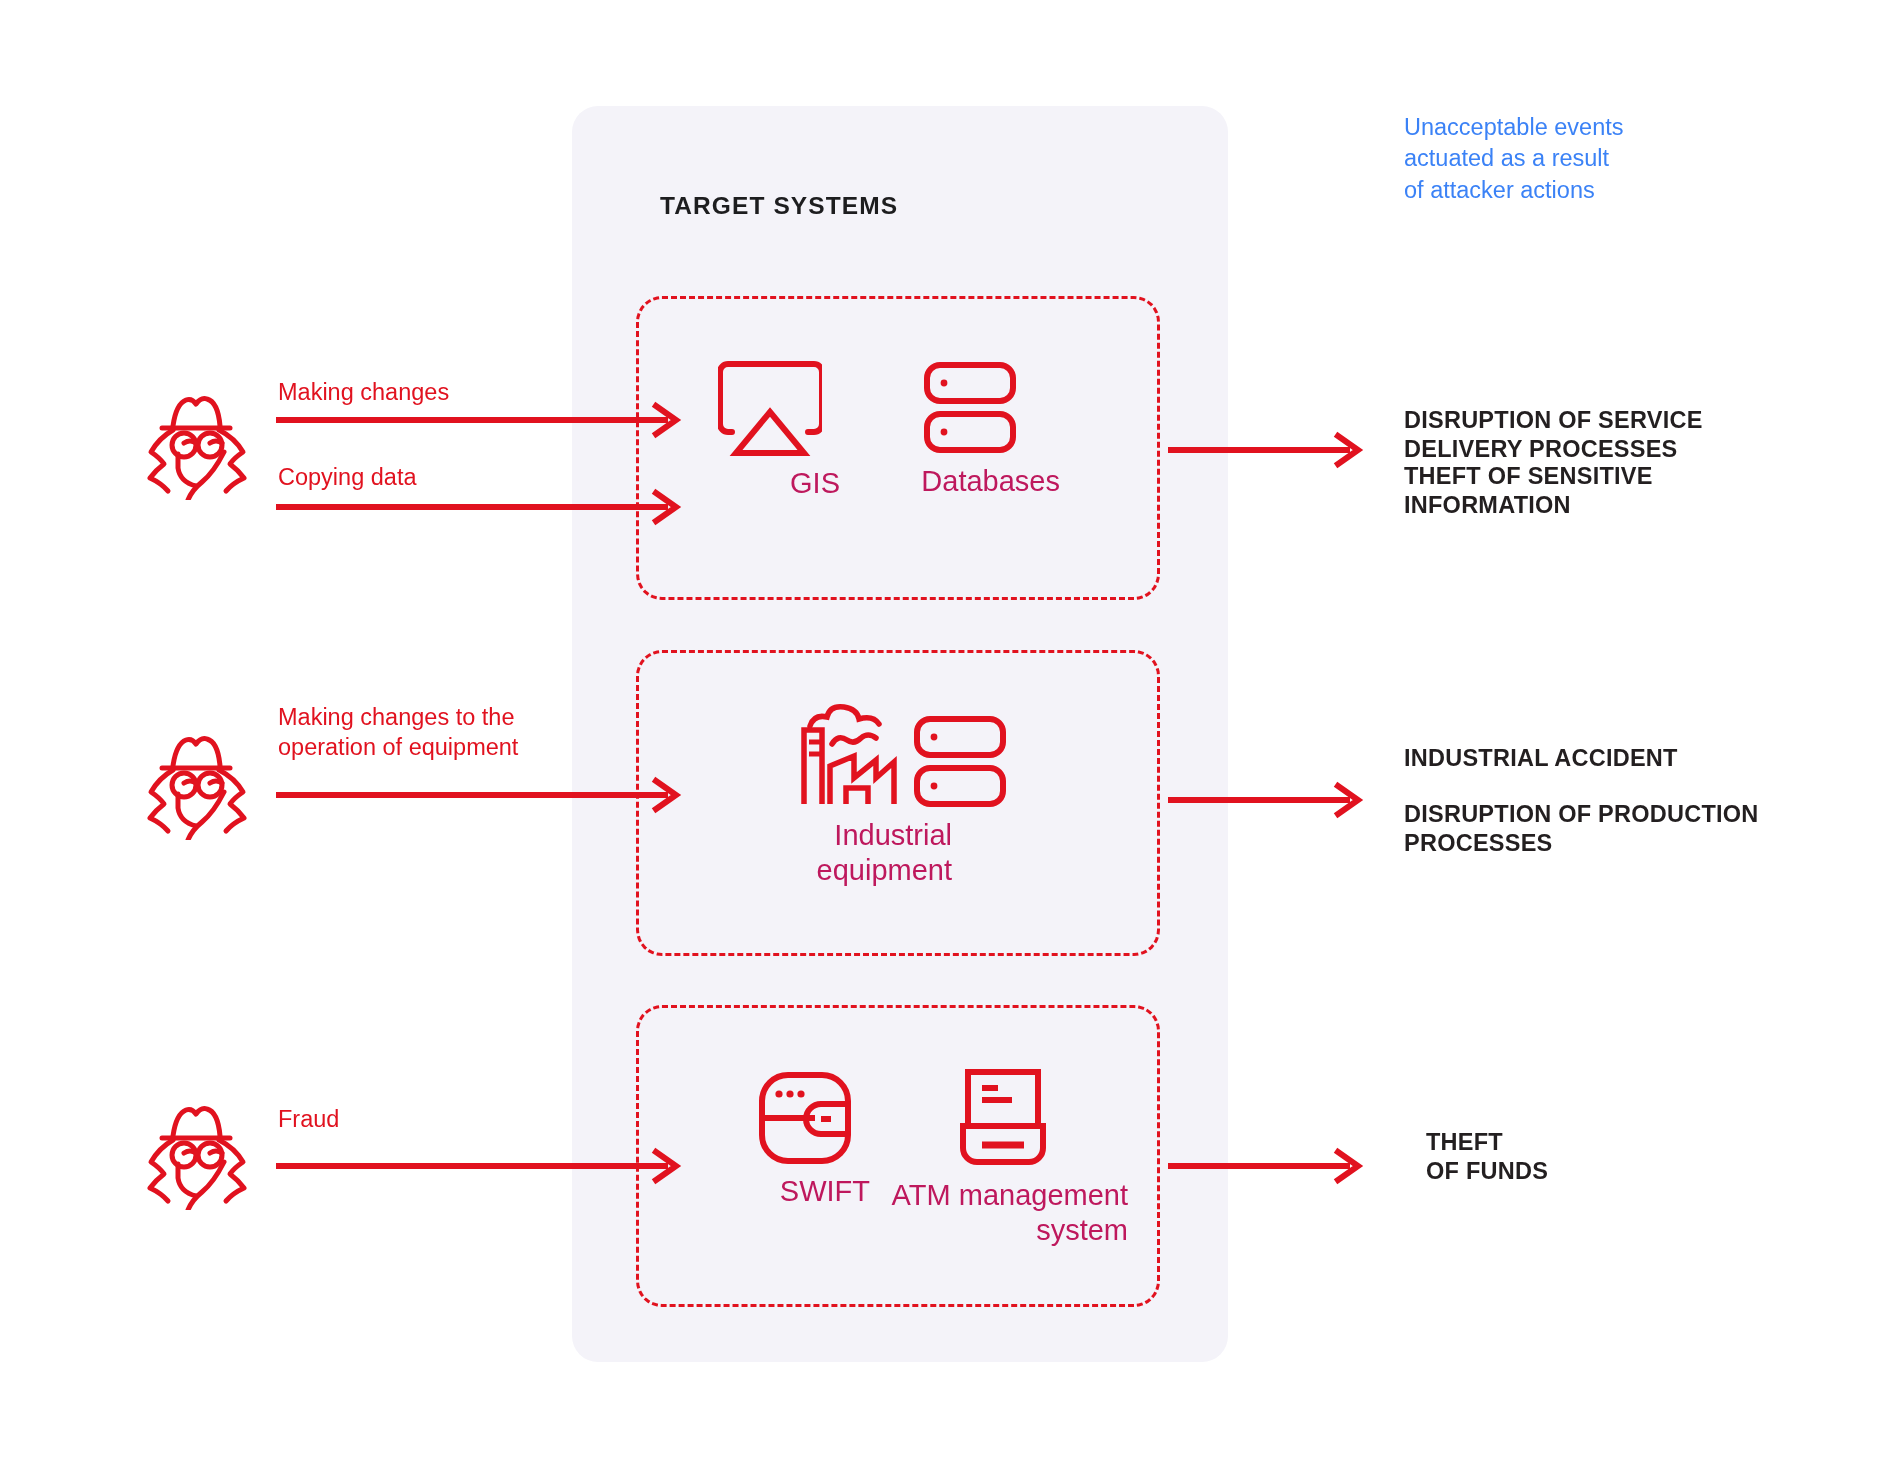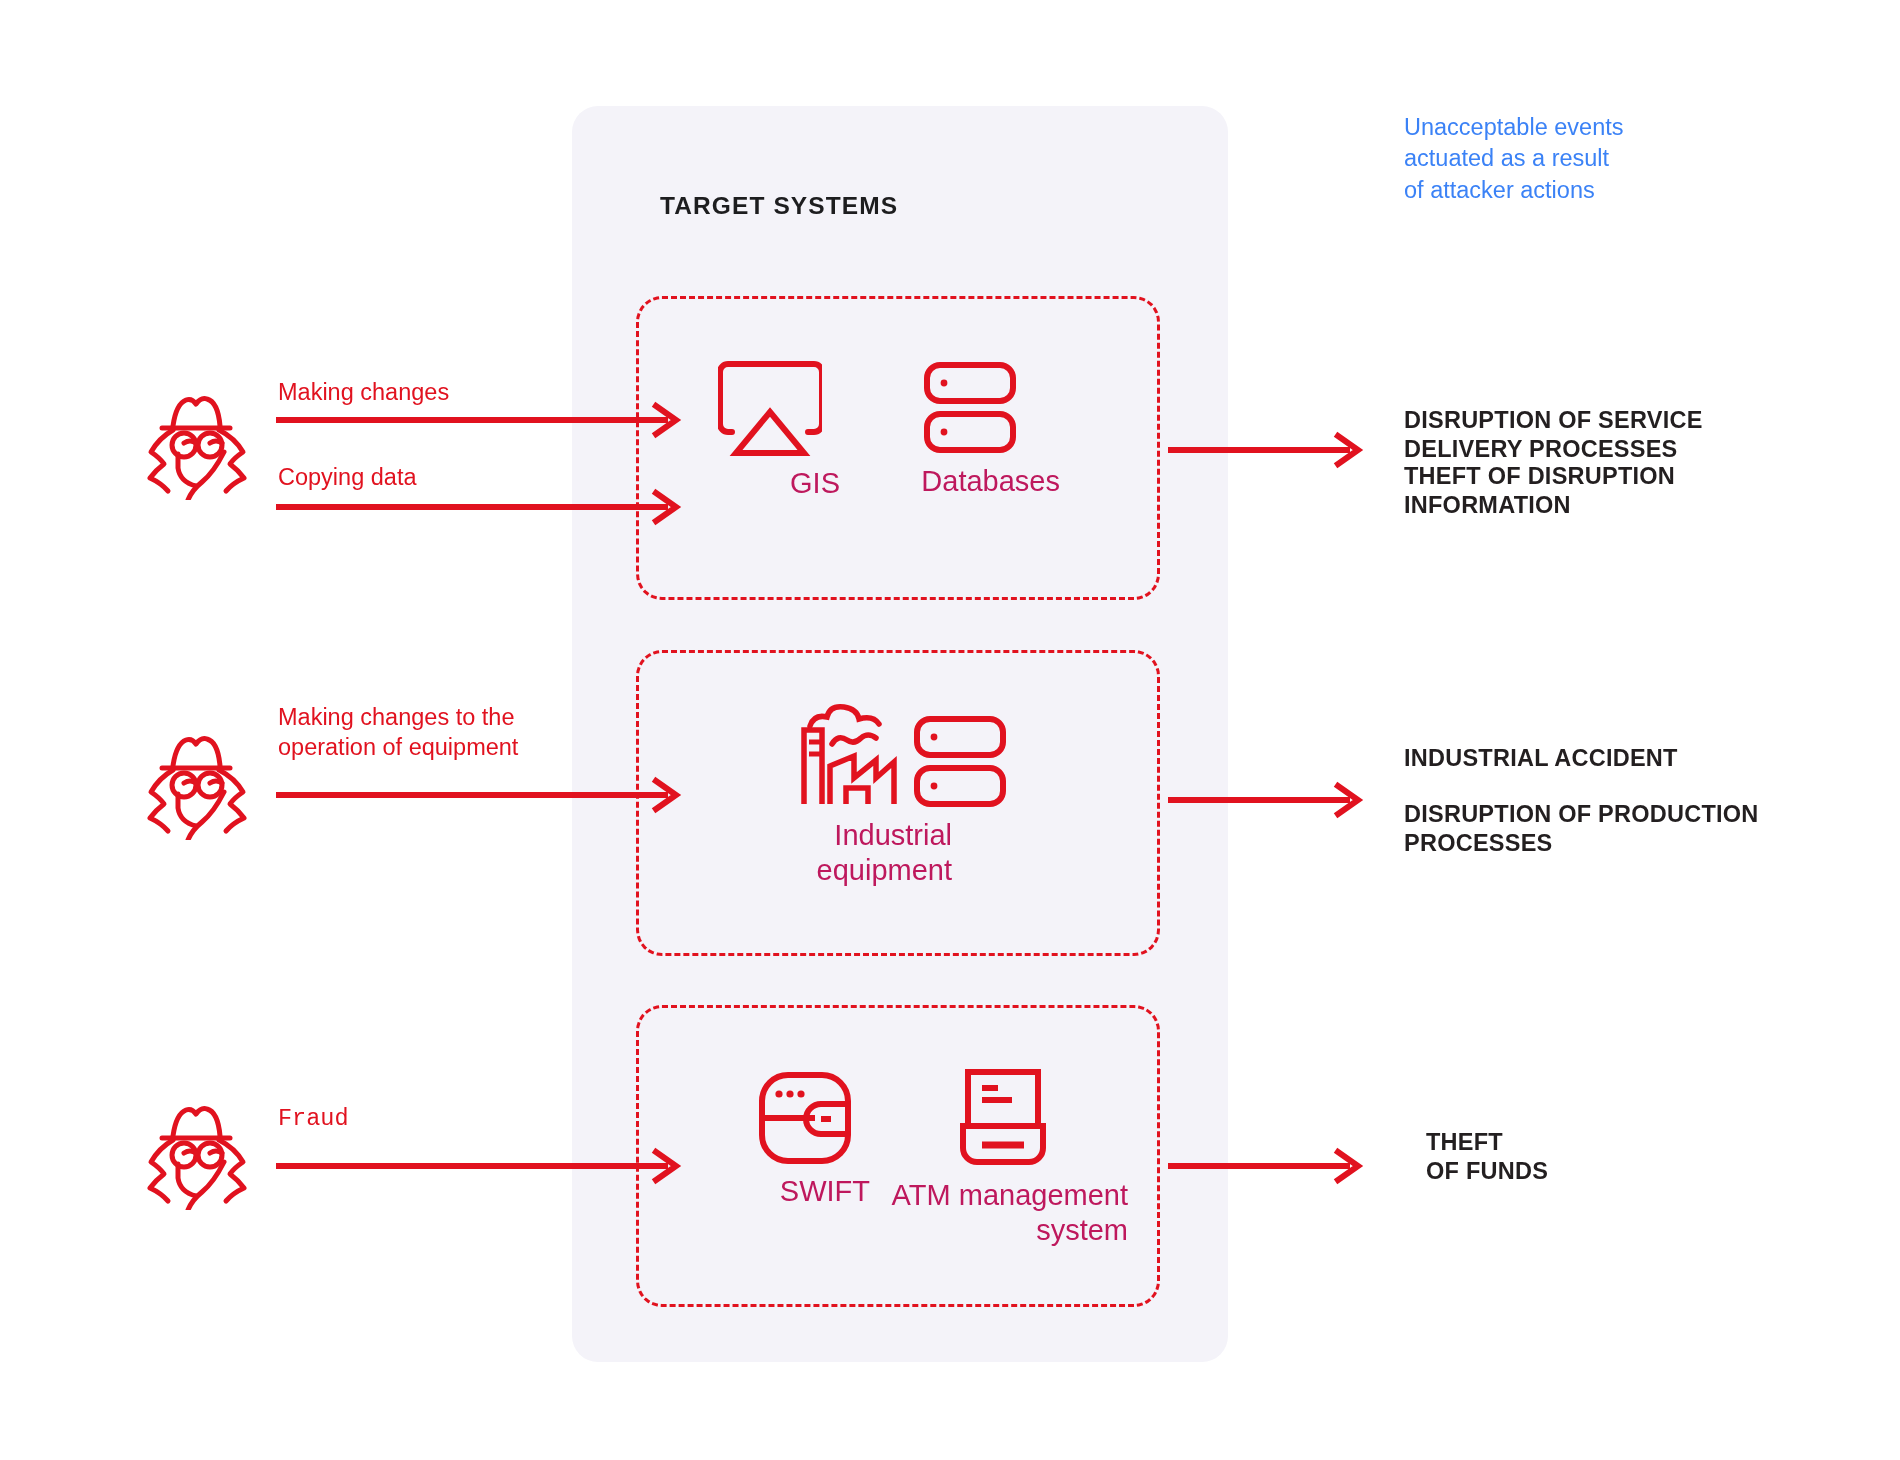--- a/index.html
+++ b/index.html
@@ -248,21 +248,21 @@
         <path d="M38 66 v14 q2 14 18 18"></path>
         <path d="M84 64 q-10 20 -22 30 q-10 8 -14 18"></path>
       </g>
     </svg>
   </div>
 
   <div class="action-label" style="left:278px; top:377px;">Making changes</div>
   <div class="action-label" style="left:278px; top:462px;">Copying data</div>
   <div class="action-label" style="left:278px; top:702px;">Making changes to the
 operation of equipment</div>
-  <div class="action-label" style="left:278px; top:1104px;font-family:Liberation Mono, monospace;">Fraud</div>
+  <div class="action-label" style="left:278px; top:1104px;">Fraud</div>
 
   <svg class="arrow" style="left:276px; top:400px;" width="420" height="40">
     <path d="M0 20 H392" stroke="#e1121f" stroke-width="6"></path>
     <path d="M380 6 L400 20 L380 34" fill="none" stroke="#e1121f" stroke-width="6" stroke-linecap="square"></path>
   </svg>
 
   <svg class="arrow" style="left:276px; top:487px;" width="420" height="40">
     <path d="M0 20 H392" stroke="#e1121f" stroke-width="6"></path>
     <path d="M380 6 L400 20 L380 34" fill="none" stroke="#e1121f" stroke-width="6" stroke-linecap="square"></path>
   </svg>
@@ -287,21 +287,21 @@
     <path d="M170 6 L190 20 L170 34" fill="none" stroke="#e1121f" stroke-width="6" stroke-linecap="square"></path>
   </svg>
 
   <svg class="arrow" style="left:1168px; top:1146px;" width="210" height="40">
     <path d="M0 20 H182" stroke="#e1121f" stroke-width="6"></path>
     <path d="M170 6 L190 20 L170 34" fill="none" stroke="#e1121f" stroke-width="6" stroke-linecap="square"></path>
   </svg>
 
   <div class="outcome" style="left:1404px; top:374px; width:400px;margin-top:32px;">DISRUPTION OF SERVICE
 DELIVERY PROCESSES</div>
-  <div class="outcome" style="left:1404px; top:462px; width:360px;">THEFT OF DISRUPTION
+  <div class="outcome" style="left:1404px; top:462px; width:360px;">THEFT OF SENSITIVE
 INFORMATION</div>
   <div class="outcome" style="left:1404px; top:744px; width:400px;">INDUSTRIAL ACCIDENT</div>
   <div class="outcome" style="left:1404px; top:800px; width:470px;">DISRUPTION OF PRODUCTION
 PROCESSES</div>
   <div class="outcome" style="left:1404px; top:1128px; width:330px;margin-left:22px;">THEFT
 OF FUNDS</div>
 
 </div>
 
 </body></html>

